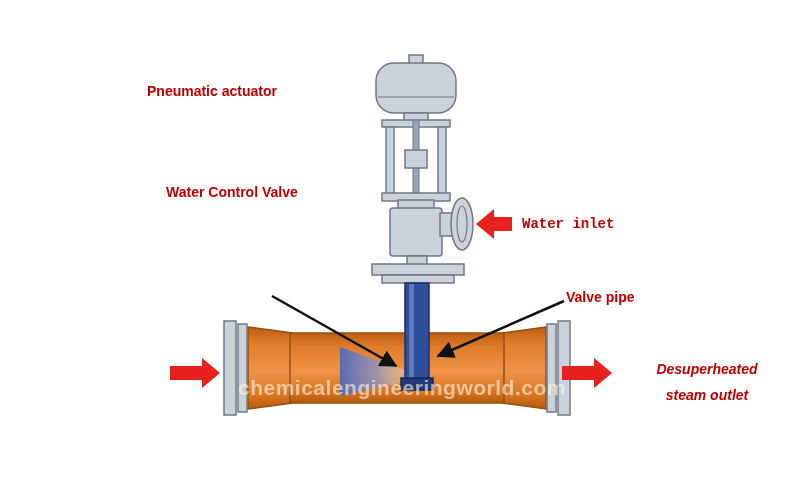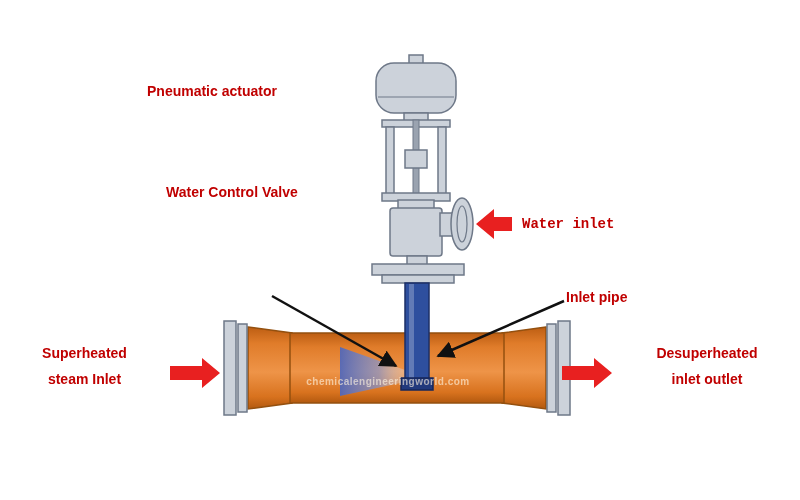--- a/index.html
+++ b/index.html
@@ -2,21 +2,21 @@
 <html style="--label-red: #c00000; --arrow-red: #e82020; --pipe-orange: #e87a28; --deep-pipe-blue: #2e4f9e; --equipment-gray: #ccd2da; --equipment-outline: #6e7888; --leader-black: #111111;"><head>
 <meta charset="utf-8">
 <style>
   html,body { margin:0; padding:0; background:#ffffff; font-family:"Liberation Sans",sans-serif; }
   #stage { position:relative; width:800px; height:500px; background:#fff; overflow:hidden; }
   #scene { position:absolute; left:0; top:0; }
 
   .label { position:absolute; color:var(--label-red,#c00000); font-weight:bold; font-size:14px;
            line-height:26px; white-space:nowrap; }
   .center { text-align:center; }
-  .watermark { position:absolute; color:rgba(255,243,224,0.62); font-size:10px; font-weight:bold;
+  .watermark { position:absolute; color:rgba(255,243,224,0.62); font-size:21px; font-weight:bold;
                letter-spacing:0.5px; text-align:center; }
 
   .metal { fill:var(--equipment-gray,#ccd2da); stroke:var(--equipment-outline,#6e7888); stroke-width:1.5; }
   .metal-line { stroke:var(--equipment-outline,#6e7888); stroke-width:1.2; }
   .stem { fill:#9aa3b0; stroke:var(--equipment-outline,#6e7888); stroke-width:1; }
   .bluepipe { fill:var(--deep-pipe-blue,#2e4f9e); stroke:#1c2f66; stroke-width:1.5; }
   .bluepipe-dark { fill:#22397c; stroke:#16265a; stroke-width:1.5; }
   .orange { fill:url(#pipeGrad); stroke:#94500f; stroke-width:1.5; }
   .redarrow { fill:var(--arrow-red,#e82020); }
   .leader { stroke:var(--leader-black,#111111); stroke-width:2.5; fill:none; marker-end:url(#ah); }
@@ -88,27 +88,23 @@
     <line class="leader" x1="564" y1="301" x2="438" y2="356"></line>
   </svg>
 
   <div class="label" style="left:147px; top:78px;">Pneumatic actuator</div>
 
   <div class="label" style="left:166px; top:179px;">Water Control Valve</div>
 
   <div class="label" style="left:522px; top:211px;font-family:Liberation Mono, monospace;">Water inlet</div>
 
 
-  <div class="label" style="left:566px; top:284px;">Inlet pipe</div>
+  <div class="label" style="left:566px; top:284px;">Valve pipe</div>
 
-  <div class="label center" style="left:2px; top:340px; width:165px;">
-    <div>Superheated</div>
-    <div>steam Inlet</div>
-  </div>
 
-  <div class="label center" style="left:616px; top:340px; width:182px;">
+  <div class="label center" style="left:616px; top:356px; width:182px;font-style:italic;">
     <div>Desuperheated</div>
-    <div>inlet outlet</div>
+    <div>steam outlet</div>
   </div>
 
   <div class="watermark" style="left:238px; top:376px; width:300px;">chemicalengineeringworld.com</div>
 
 </div>
 
 </body></html>

